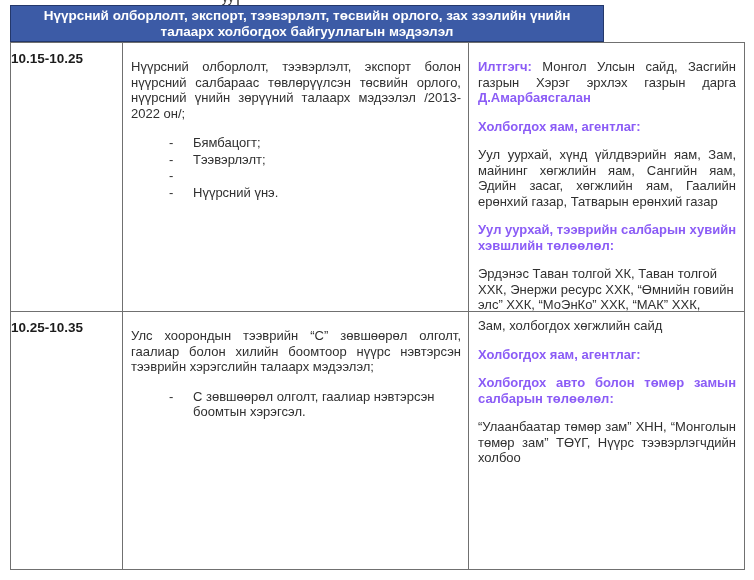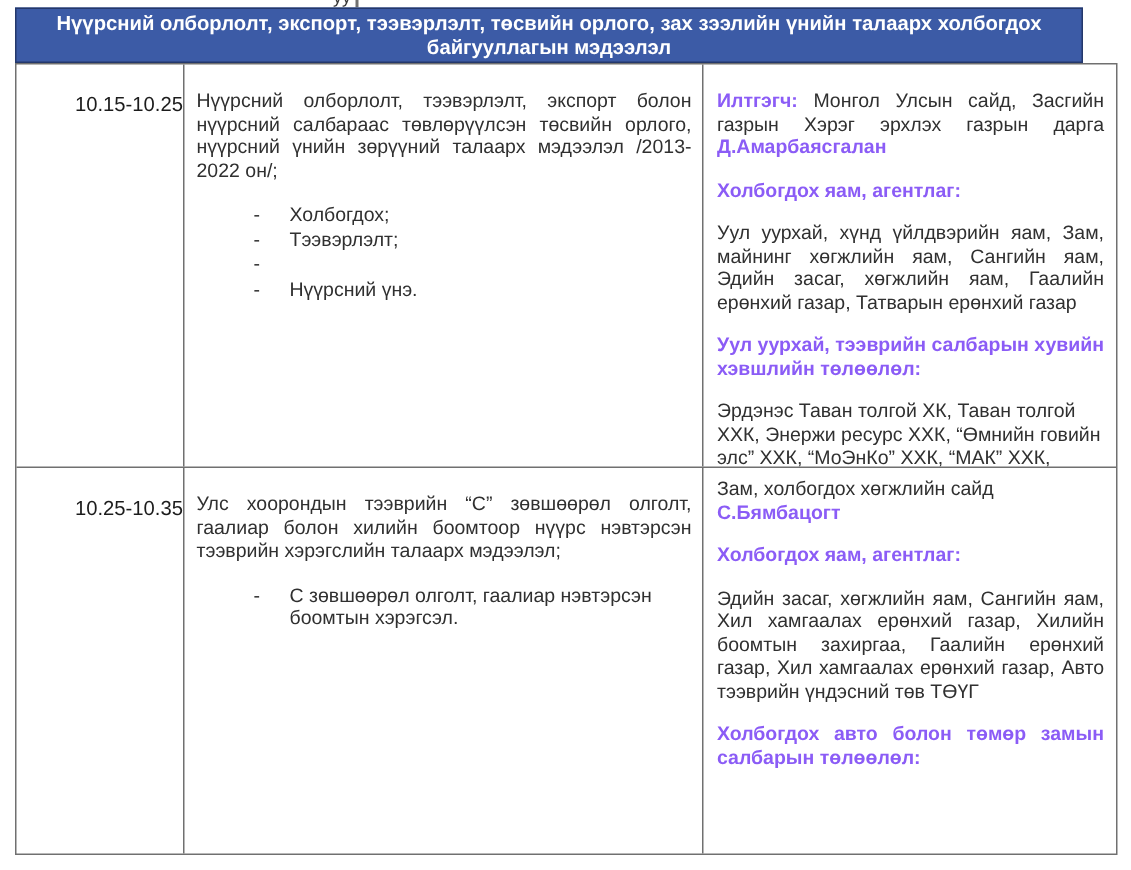--- a/index.html
+++ b/index.html
@@ -16,21 +16,21 @@
     overflow:hidden;background:#ffffff;
   }
   .clip-frag{
     position:absolute;left:212px;top:-9px;font-size:12px;color:#3a3a3a;
   }
   .clip-div{
     position:absolute;left:227px;top:0;width:1.5px;height:5px;background:#707070;
   }
   
   .title-bar{
-    position:absolute;left:10px;top:5px;width:712px;height:37px;
+    position:absolute;left:10px;top:5px;width:594px;height:37px;
     box-sizing:border-box;
     background:var(--header_bg,#3c5ba6);
     border:1.5px solid var(--header_border,#24386b);
     color:var(--header_text,#ffffff);
     font-weight:bold;font-size:13.5px;line-height:16px;
     display:flex;align-items:center;justify-content:center;
     text-align:center;padding:1px 26px;
   }
   
   .tbl{
@@ -38,22 +38,22 @@
     box-sizing:border-box;
     border:1.5px solid var(--table_border,#707070);
     display:flex;flex-direction:column;
   }
   .trow{display:grid;grid-template-columns:112px 346px 1fr;}
   .trow.r1{height:268px;border-bottom:1.5px solid var(--table_border,#707070);}
   .trow.r2{flex:1;}
   .cell{box-sizing:border-box;overflow:hidden;}
   .cell-time{
     border-right:1.5px solid var(--table_border,#707070);
-    text-align:right;padding-top:19px;
-    font-weight:normal;font-size:13.5px;color:#1c1c1c;
+    text-align:left;padding-top:8px;
+    font-weight:bold;font-size:13.5px;color:#1c1c1c;
   }
   .cell-agenda{
     border-right:1.5px solid var(--table_border,#707070);
     padding:6px 7px 0 8px;
   }
   .cell-right{padding:6px 8px 0 9px;}
   p{margin:0 0 13px;}
   .just{text-align:justify;margin-top:10px;}
   .b{font-weight:bold;color:#8b5cf6;}
   .bullets{margin-top:14px;}
@@ -79,21 +79,21 @@
 
     <div class="trow r1">
       <div class="cell cell-time">
         <span>10.15-10.25</span>
       </div>
       <div class="cell cell-agenda">
         <p class="just">Нүүрсний олборлолт, тээвэрлэлт, экспорт болон нүүрсний салбараас төвлөрүүлсэн төсвийн орлого, нүүрсний үнийн зөрүүний талаарх мэдээлэл /2013-2022 он/;</p>
         <div class="bullets">
           <div class="bullet">
             <span class="dash">-</span>
-            <span>Холбогдох;</span>
+            <span>Бямбацогт;</span>
           </div>
           <div class="bullet">
             <span class="dash">-</span>
             <span>Тээвэрлэлт;</span>
           </div>
           <div class="bullet">
             <span class="dash">-</span>
           </div>
           <div class="bullet">
             <span class="dash">-</span>
@@ -117,21 +117,21 @@
       <div class="cell cell-agenda">
         <p class="just">Улс хоорондын тээврийн “С” зөвшөөрөл олголт, гаалиар болон хилийн боомтоор нүүрс нэвтэрсэн тээврийн хэрэгслийн талаарх мэдээлэл;</p>
         <div class="bullets">
           <div class="bullet">
             <span class="dash">-</span>
             <span>С зөвшөөрөл олголт, гаалиар нэвтэрсэн боомтын хэрэгсэл.</span>
           </div>
         </div>
       </div>
       <div class="cell cell-right">
-        <p><span>Зам, холбогдох хөгжлийн сайд</span> <span class="b name-block">С.Бямбацогт</span></p>
+        <p><span>Зам, холбогдох хөгжлийн сайд</span> </p>
         <p class="b">Холбогдох яам, агентлаг:</p>
-        <p class="just">Эдийн засаг, хөгжлийн яам, Сангийн яам, Хил хамгаалах ерөнхий газар, Хилийн боомтын захиргаа, Гаалийн ерөнхий газар, Хил хамгаалах ерөнхий газар, Авто тээврийн үндэсний төв ТӨҮГ</p>
         <p class="b just">Холбогдох авто болон төмөр замын салбарын төлөөлөл:</p>
+        <p class="just">“Улаанбаатар төмөр зам” ХНН, “Монголын төмөр зам” ТӨҮГ, Нүүрс тээвэрлэгчдийн холбоо</p>
       </div>
     </div>
 
   </div>
 </div>
 
 </body></html>

